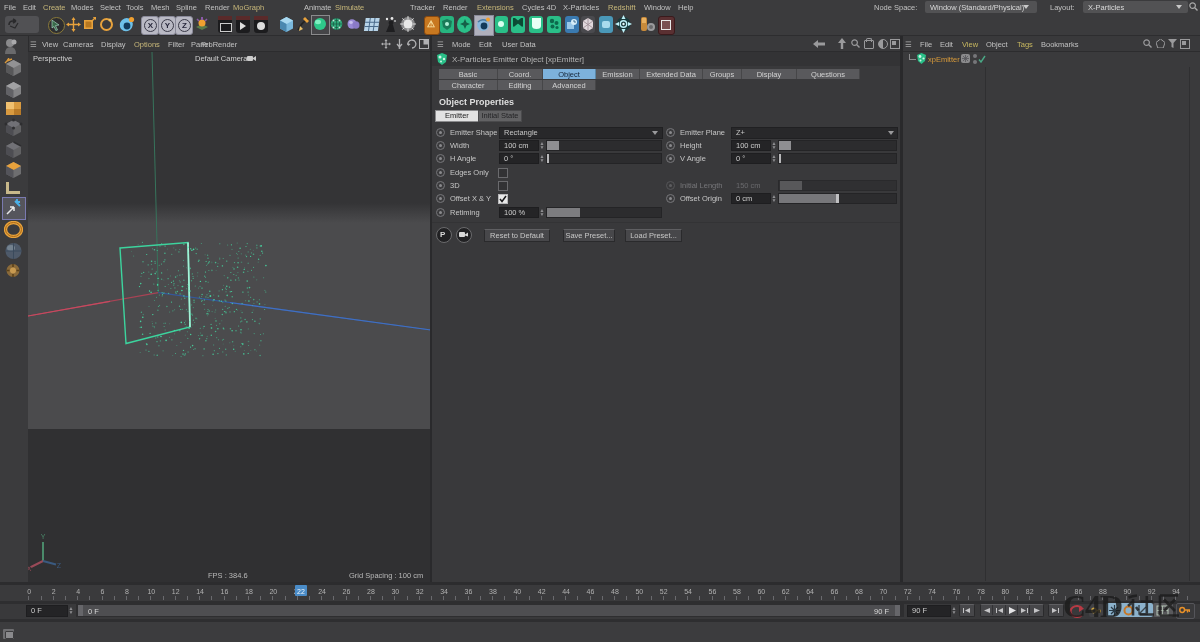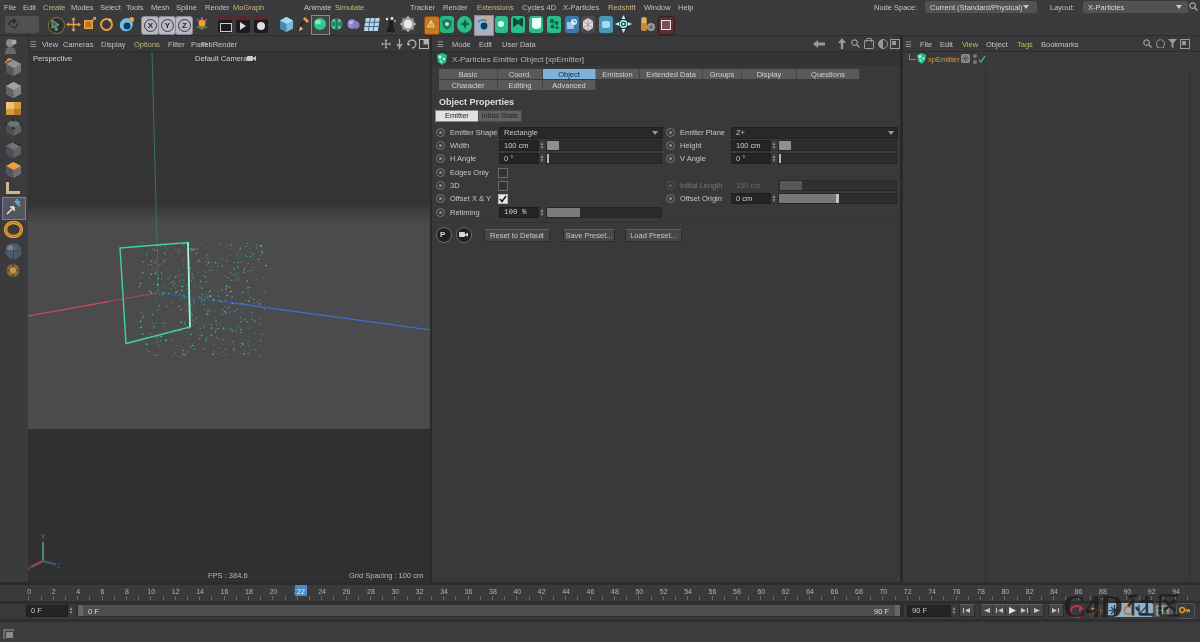--- a/index.html
+++ b/index.html
@@ -39,21 +39,21 @@
   <div class="t8" style="left:410px;top:3px;">Tracker</div>
   <div class="t8" style="left:443px;top:3px;">Render</div>
   <div class="t8" style="left:477px;top:3px;color:#c8b87a;">Extensions</div>
   <div class="t8" style="left:522px;top:3px;">Cycles 4D</div>
   <div class="t8" style="left:563px;top:3px;">X-Particles</div>
   <div class="t8" style="left:608px;top:3px;color:#c8b87a;">Redshift</div>
   <div class="t8" style="left:644px;top:3px;">Window</div>
   <div class="t8" style="left:678px;top:3px;">Help</div>
   <div class="t8" style="left:874px;top:3px;">Node Space:</div>
   <div class="abs" style="left:925px;top:1px;width:112px;height:12px;background:#525254;border-radius:2px;"></div>
-  <div class="t8" style="left:930px;top:3px;color:#d8d8d8;">Current (Standard/Physical)</div>
+  <div class="t8" style="left:930px;top:3px;color:#d8d8d8;">Window (Standard/Physical)</div>
   <div class="abs" style="left:1023px;top:5px;width:0;height:0;border-left:3px solid transparent;border-right:3px solid transparent;border-top:4px solid #c8c8c8;"></div>
   <div class="t8" style="left:1050px;top:3px;">Layout:</div>
   <div class="abs" style="left:1083px;top:1px;width:105px;height:12px;background:#525254;border-radius:2px;"></div>
   <div class="t8" style="left:1088px;top:3px;color:#d8d8d8;">X-Particles</div>
   <div class="abs" style="left:1176px;top:5px;width:0;height:0;border-left:3px solid transparent;border-right:3px solid transparent;border-top:4px solid #c8c8c8;"></div>
   <svg class="abs" style="left:1189px;top:2px;" width="9" height="9" viewBox="0 0 9 9">
       <circle cx="3.6" cy="3.6" r="2.8" fill="none" stroke="#a8a8a8" stroke-width="1.2"></circle>
       <path d="M5.8 5.8 L8.5 8.5" stroke="#a8a8a8" stroke-width="1.4"></path>
     </svg>
 </div>
@@ -984,21 +984,21 @@
   <div class="circ" style="left:666px;top:194px;"></div>
   <div class="t" style="left:680px;top:194px;">Offset Origin</div>
   <div class="inp" style="left:731px;top:193px;width:38px;height:9px;"><span style="margin-left:4px;">0 cm</span></div>
   <div class="spin" style="left:771px;top:194px;">▲<br>▼</div>
   <div class="trk" style="left:778px;top:193px;width:117px;"></div>
   <div class="hdl" style="left:779px;top:194px;width:59px;height:9px;background:#77777a;"></div>
   <div class="hdl" style="left:836px;top:194px;width:3px;height:9px;background:#c0c0c2;"></div>
 
   <div class="circ" style="left:436px;top:208px;"></div>
   <div class="t" style="left:450px;top:208px;">Retiming</div>
-  <div class="inp" style="left:499px;top:207px;width:38px;height:9px;font-family:Liberation Mono, monospace;"><span style="margin-left:4px;">100 %</span></div>
+  <div class="inp" style="left:499px;top:207px;width:38px;height:9px;"><span style="margin-left:4px;">100 %</span></div>
   <div class="spin" style="left:539px;top:208px;">▲<br>▼</div>
   <div class="trk" style="left:546px;top:207px;width:114px;"></div>
   <div class="hdl" style="left:547px;top:208px;width:33px;height:9px;background:#7c7c7f;"></div>
   <div class="abs" style="left:432px;top:222px;width:470px;height:1px;background:#333335;"></div>
 
   <div class="abs" style="left:436px;top:227px;width:14px;height:14px;border-radius:50%;background:#212123;border:1px solid #6a6a6c;"></div>
   <div class="t" style="left:440px;top:230px;color:#d8d8d8;font-weight:bold;font-size:8px;">P</div>
   <div class="abs" style="left:456px;top:227px;width:14px;height:14px;border-radius:50%;background:#212123;border:1px solid #6a6a6c;"></div>
   <svg class="abs" style="left:459px;top:231px;" width="9" height="7" viewBox="0 0 9 7">
       <rect x="0" y="1" width="6" height="5" rx="1" fill="#d8d8d8"></rect>

